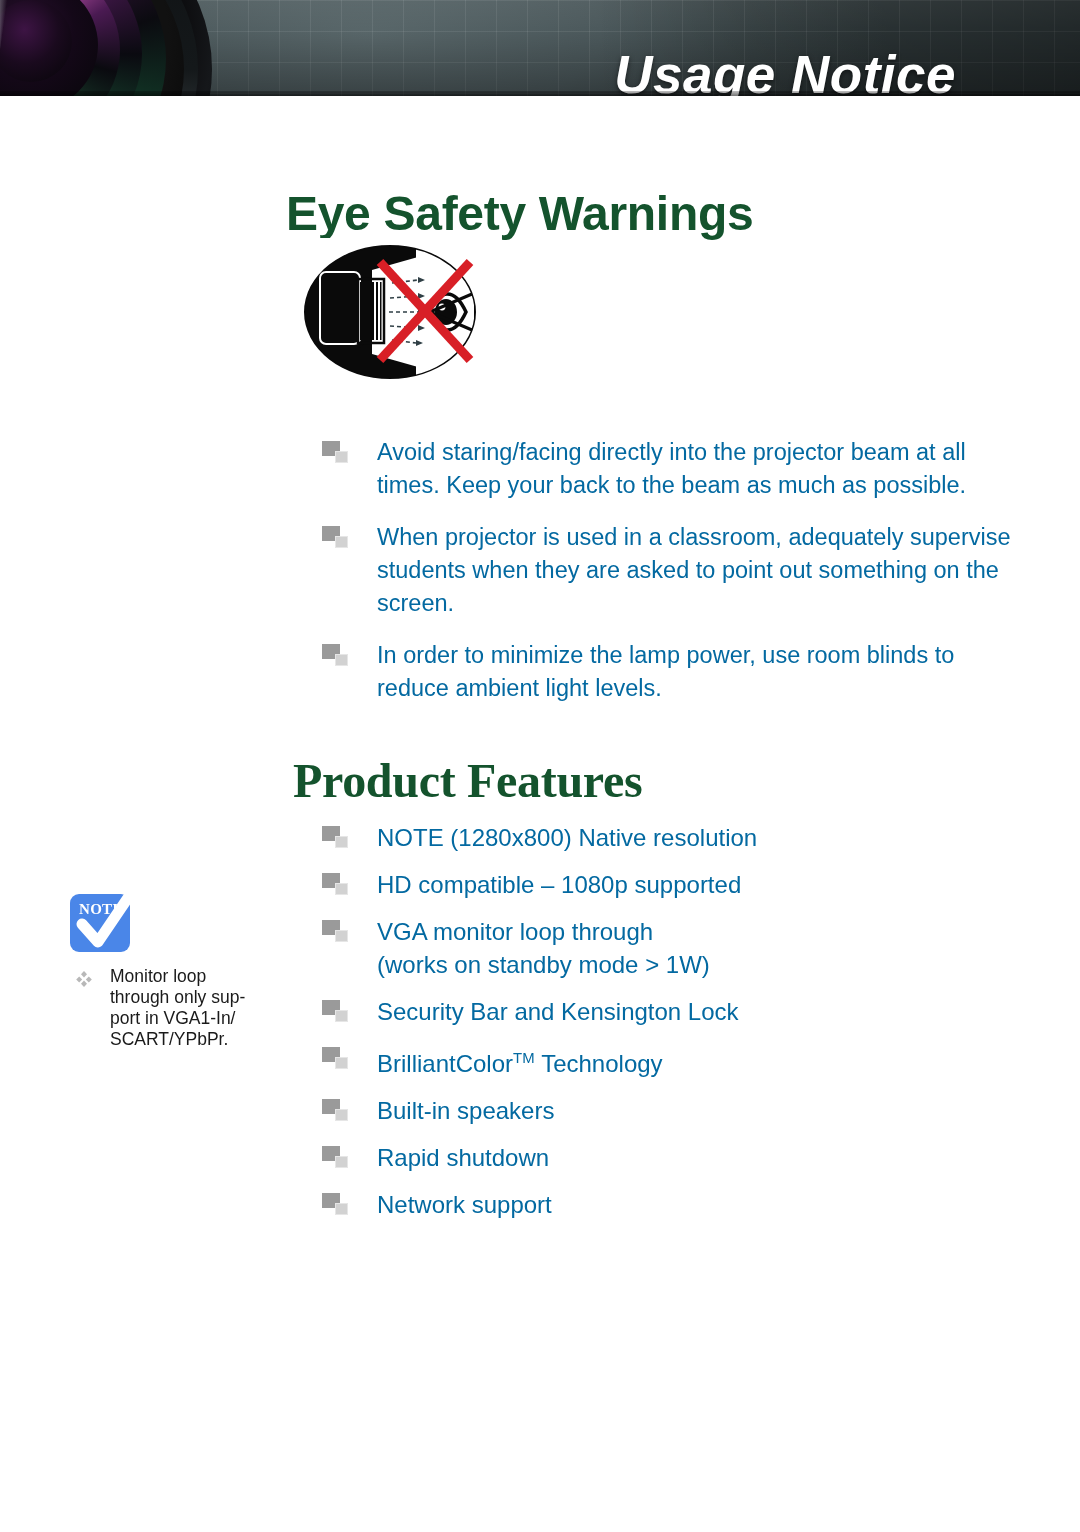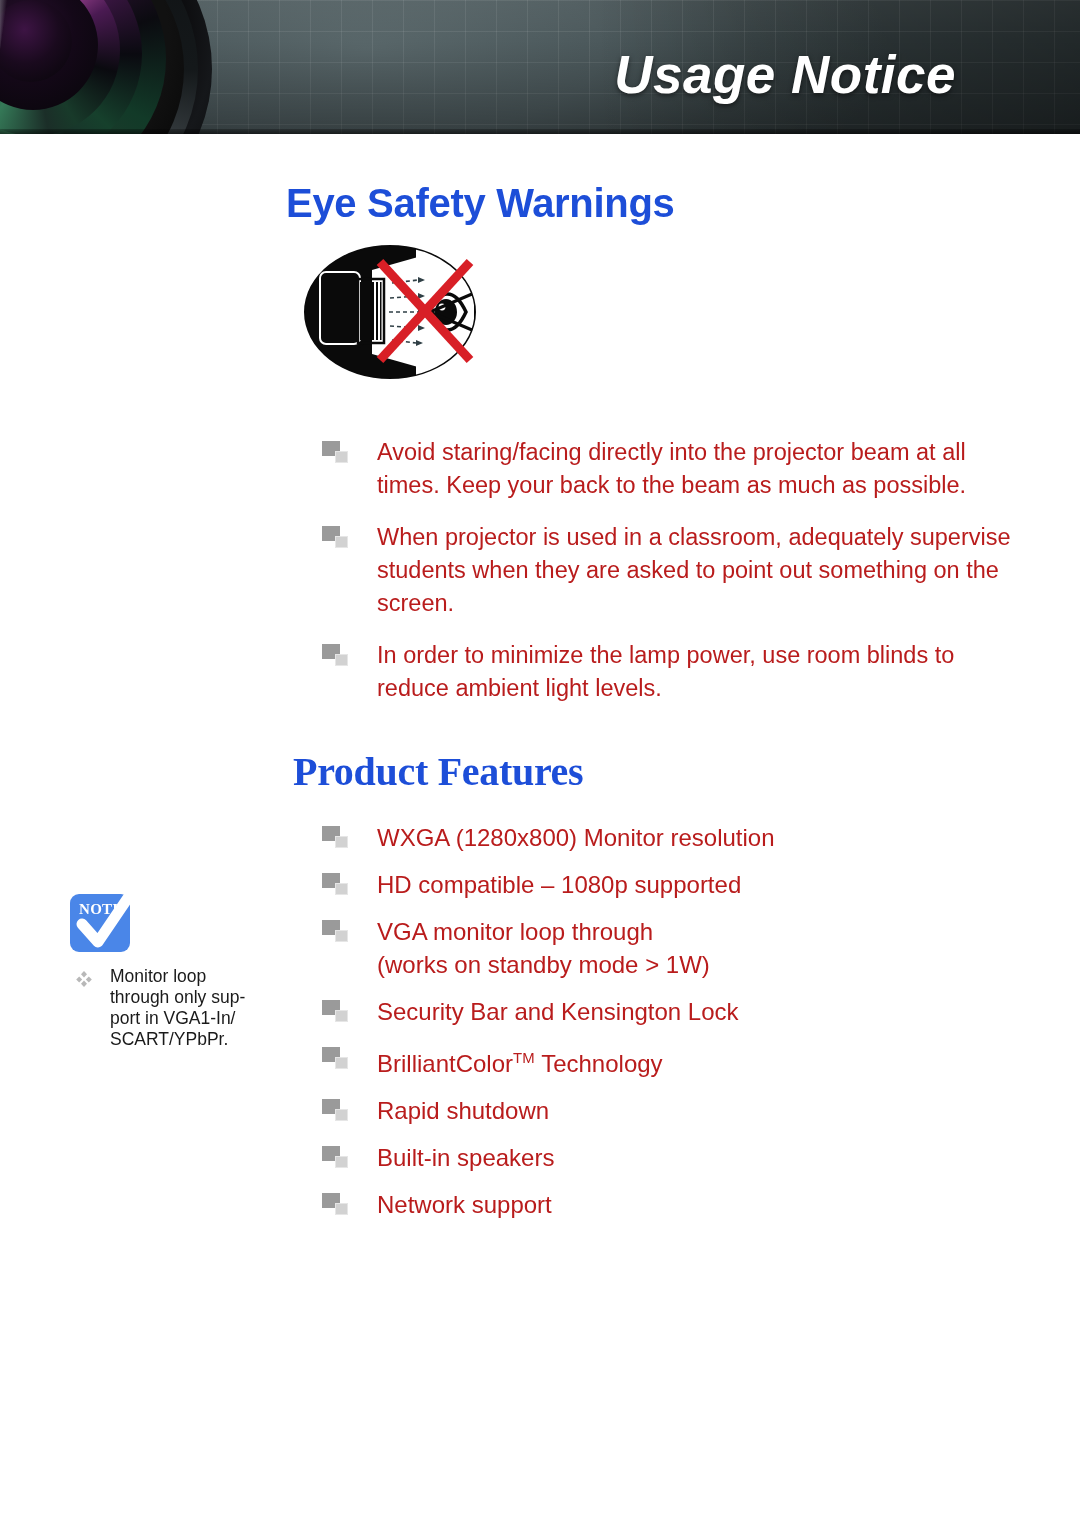--- a/index.html
+++ b/index.html
@@ -15,21 +15,21 @@
     font-family: "Liberation Sans", sans-serif;
     color: #1a1a1a;
     -webkit-font-smoothing: antialiased;
   }
 
   
   .header-banner {
     position: absolute;
     left: 0; top: 0;
     width: 1080px;
-    height: 134px;
+    height: 96px;
     overflow: hidden;
     background: #0369a1;
   }
   .banner-base {
     position: absolute;
     inset: 0;
     background:
       radial-gradient(ellipse 520px 200px at 34% 36%, #59676a 0%, #4c595c 45%, #3c4749 75%, #333d3f 100%);
   }
   .banner-grid {
@@ -108,24 +108,24 @@
   
   .page-body {
     position: absolute;
     left: 0; top: 126px;
     width: 1080px;
     height: 1406px;
   }
 
   .section-title {
     position: absolute;
-    font-size: 40px;
+    font-size: 48px;
     font-weight: bold;
     letter-spacing: -0.3px;
-    color: #1d4ed8;
+    color: #14532d;
     white-space: nowrap;
   }
   #title-eye-safety { left: 286px; top: 28px; }
   #title-product-features { left: 293px; top: 595px; font-family: Liberation Serif, serif; }
 
   
   .eye-pictogram {
     position: absolute;
     left: 296px;
     top: 112px;
@@ -137,21 +137,21 @@
   .bullet-list { position: absolute; }
   #list-eye-safety { left: 322px; top: 310px; width: 700px; }
   #list-product-features { left: 322px; top: 695px; width: 700px; }
 
   .bullet-item {
     position: relative;
     padding-left: 55px;
     margin-bottom: 19px;
     font-size: 23.5px;
     line-height: 33px;
-    color: #b91c1c;
+    color: #0369a1;
   }
   #list-product-features .bullet-item {
     margin-bottom: 14px;
     font-size: 24px;
     line-height: 33px;
   }
   .bullet-marker {
     position: absolute;
     left: 0;
     top: 5px;
@@ -348,21 +348,21 @@
   </div>
 
   <h1 class="section-title" id="title-product-features">Product Features</h1>
 
   <div class="bullet-list" id="list-product-features">
     <div class="bullet-item">
       <span class="bullet-marker">
         <span class="sq-big"></span>
           <span class="sq-small"></span>
       </span>
-      <span>WXGA (1280x800) Monitor resolution</span>
+      <span>NOTE (1280x800) Native resolution</span>
     </div>
     <div class="bullet-item">
       <span class="bullet-marker">
         <span class="sq-big"></span>
           <span class="sq-small"></span>
       </span>
       <span>HD compatible – 1080p supported</span>
     </div>
     <div class="bullet-item">
       <span class="bullet-marker">
@@ -384,28 +384,28 @@
         <span class="sq-big"></span>
           <span class="sq-small"></span>
       </span>
       <span><span>BrilliantColor</span><span class="tm">TM</span> Technology</span>
     </div>
     <div class="bullet-item">
       <span class="bullet-marker">
         <span class="sq-big"></span>
           <span class="sq-small"></span>
       </span>
+      <span>Built-in speakers</span>
+    </div>
+    <div class="bullet-item">
+      <span class="bullet-marker">
+        <span class="sq-big"></span>
+          <span class="sq-small"></span>
+      </span>
       <span>Rapid shutdown</span>
-    </div>
-    <div class="bullet-item">
-      <span class="bullet-marker">
-        <span class="sq-big"></span>
-          <span class="sq-small"></span>
-      </span>
-      <span>Built-in speakers</span>
     </div>
     <div class="bullet-item">
       <span class="bullet-marker">
         <span class="sq-big"></span>
           <span class="sq-small"></span>
       </span>
       <span>Network support</span>
     </div>
   </div>
 

